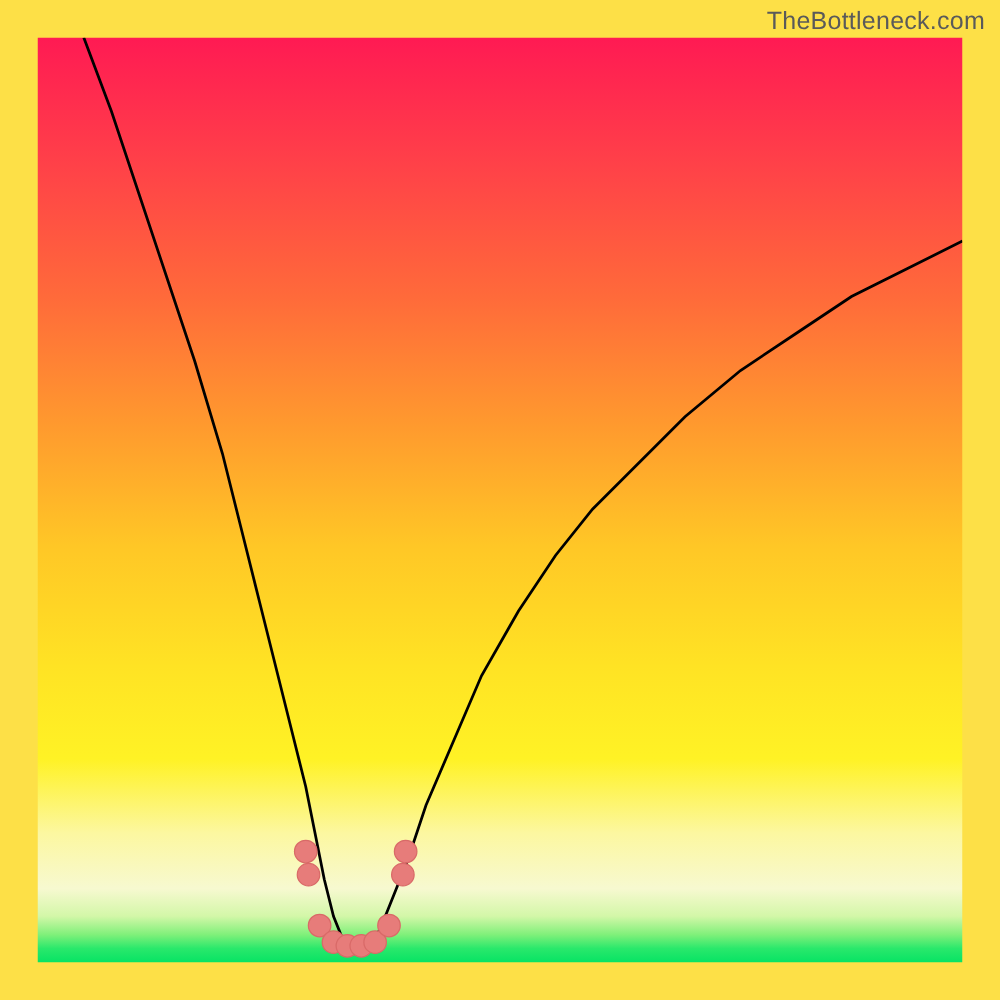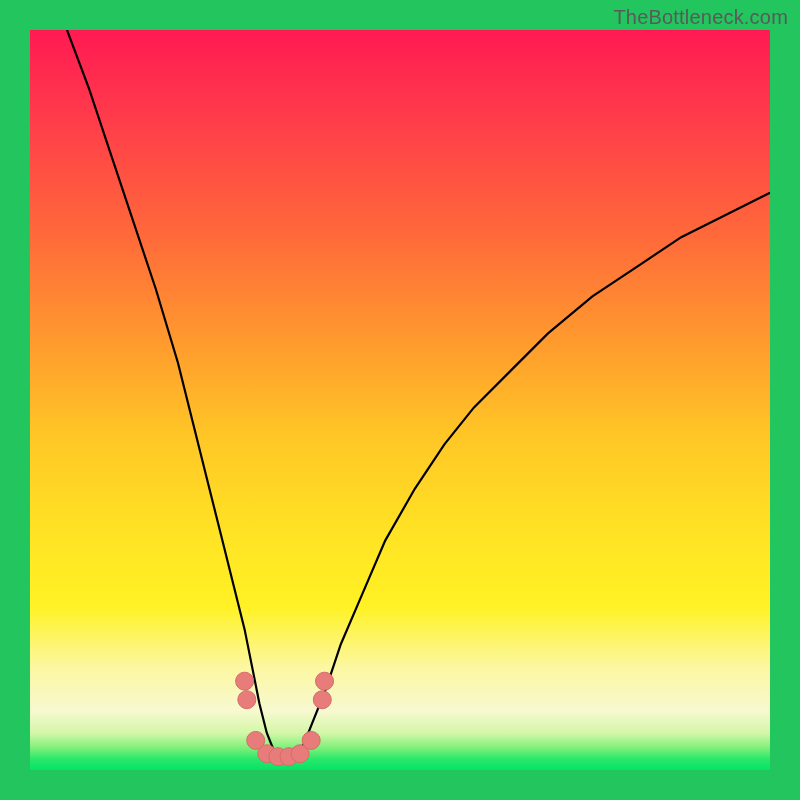--- a/index.html
+++ b/index.html
@@ -7,21 +7,21 @@
     padding: 0;
     width: 800px;
     height: 800px;
     overflow: hidden;
     background: #000;
     font-family: Arial, Helvetica, sans-serif;
   }
   .frame {
     position: absolute;
     inset: 0;
-    background: #22c55e;
+    background: #fde047;
   }
   .plot-area {
     position: absolute;
     left: 30px;
     top: 30px;
     width: 740px;
     height: 740px;
     overflow: hidden;
   }
   .gradient {

